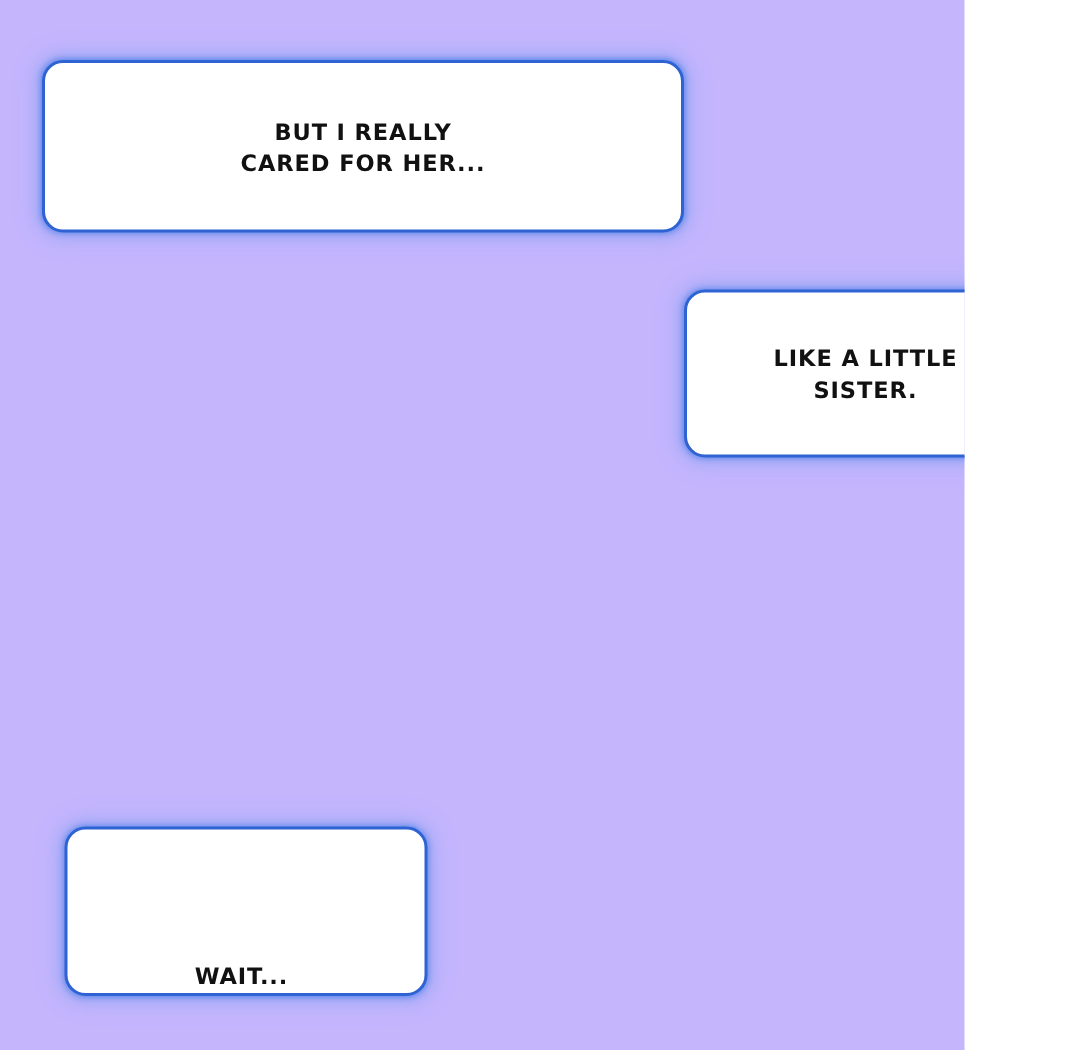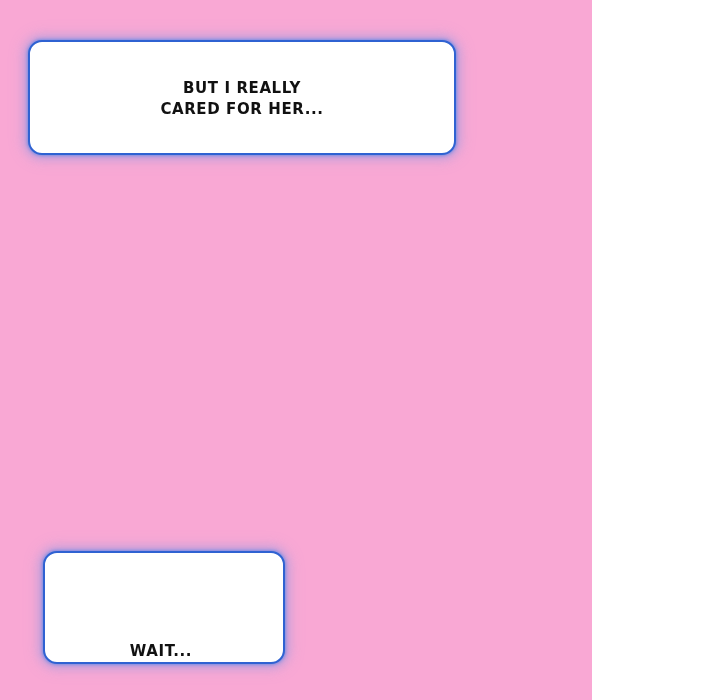--- a/index.html
+++ b/index.html
@@ -3,23 +3,23 @@
 <meta charset="utf-8">
 <style>
   html, body {
     margin: 0;
     padding: 0;
     background: #ffffff;
   }
 
   #page {
     position: relative;
-    width: 592px;
+    width: 643px;
     height: 700px;
-    background: #f9a8d4;
+    background: #c4b5fd;
     overflow: hidden;
     font-family: "DejaVu Sans", sans-serif;
   }
 
   
   .bubble {
     position: absolute;
     box-sizing: border-box;
     background: #ffffff;
     border: 2px solid #2f62d2;
@@ -85,18 +85,22 @@
 </head>
 <body>
 
 <div id="page">
 
   <div class="bubble" id="bubble-1">
     <span class="bubble-text">BUT I REALLY
 CARED FOR HER...</span>
   </div>
 
+  <div class="bubble" id="bubble-2">
+    <span class="bubble-text">LIKE A LITTLE
+SISTER.</span>
+  </div>
 
   <div class="bubble" id="bubble-3">
     <span class="bubble-text">WAIT...</span>
   </div>
 
 </div>
 
 </body></html>

